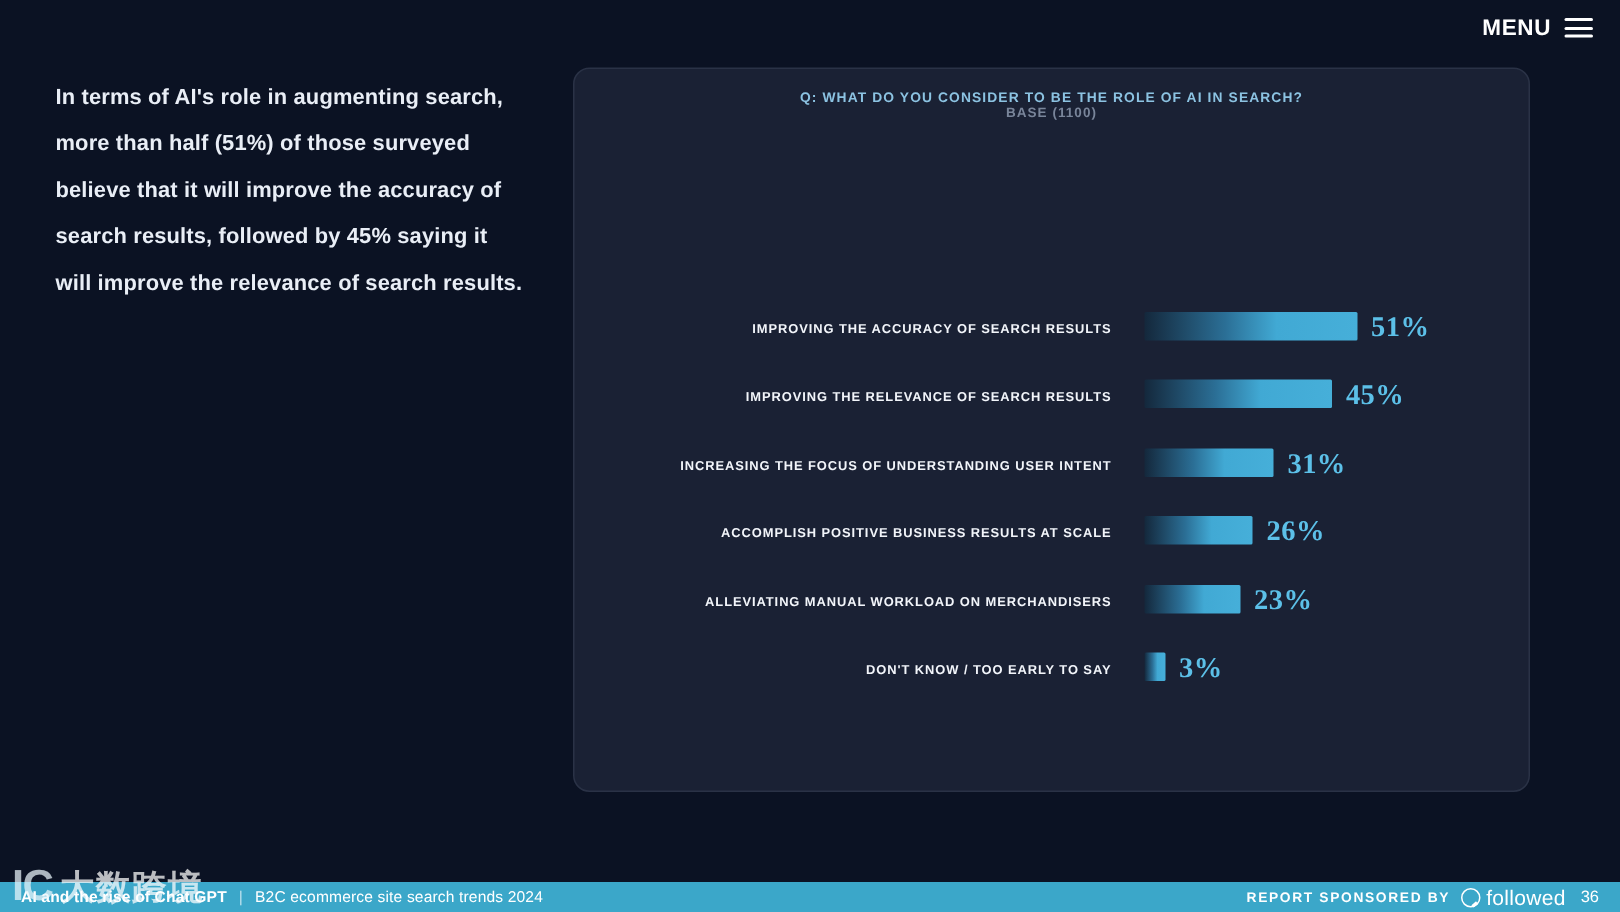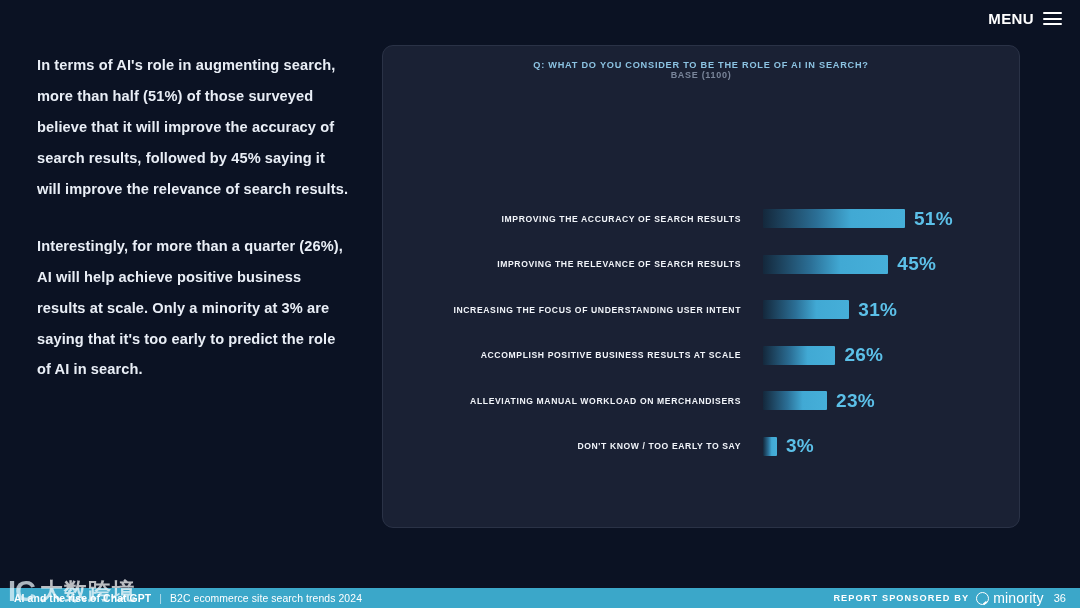--- a/index.html
+++ b/index.html
@@ -132,22 +132,22 @@
     font-size: 8.6px;
     font-weight: 700;
     letter-spacing: 0.62px;
     color: #f2f5fa;
     text-transform: uppercase;
     white-space: nowrap;
   }
   .bar-track {
     position: relative;
     display: flex;
-    align-items: center;
     flex: 1;
+    font-family: Liberation Serif, serif;
   }
   .bar-fill {
     height: 19px;
     background: linear-gradient(90deg, #14283c 0%, #2b6f96 38%, #41a9d4 62%, #46afd9 100%);
     border-radius: 1px;
     flex: 0 0 auto;
   }
   .bar-value {
     margin-left: 9px;
     font-size: 19px;
@@ -262,21 +262,20 @@
     <span class="hamburger">
       <span></span>
         <span></span>
         <span></span>
     </span>
   </div>
 </div>
 
 <div class="copy">
   <p>In terms of AI's role in augmenting search, more than half (51%) of those surveyed believe that it will improve the accuracy of search results, followed by 45% saying it will improve the relevance of search results.</p>
-  <p>Interestingly, for more than a quarter (26%), AI will help achieve positive business results at scale. Only a minority at 3% are saying that it's too early to predict the role of AI in search.</p>
 </div>
 
 <div class="panel">
   <div class="panel-head">
     <span class="panel-question">Q: WHAT DO YOU CONSIDER TO BE THE ROLE OF AI IN SEARCH?</span>
     <span class="panel-base">BASE (1100)</span>
   </div>
 
   <div class="chart" id="chart">
       <div class="bar-row">
@@ -327,21 +326,21 @@
 <div class="footer">
   <div class="footer-left">
     <span class="footer-title">AI and the rise of Chat GPT</span>
     <span class="footer-sep">|</span>
     <span class="footer-sub">B2C ecommerce site search trends 2024</span>
   </div>
   <div class="footer-right">
     <span class="sponsor-text">REPORT SPONSORED BY</span>
     <span class="algolia">
       <span class="algolia-mark"></span>
-      <span class="algolia-word">minority</span>
+      <span class="algolia-word">followed</span>
     </span>
     <span class="page-num">36</span>
   </div>
 </div>
 
 <div class="watermark">
   <span class="wm-logo">IC</span>
   <span class="wm-text">大数跨境</span>
 </div>
 

